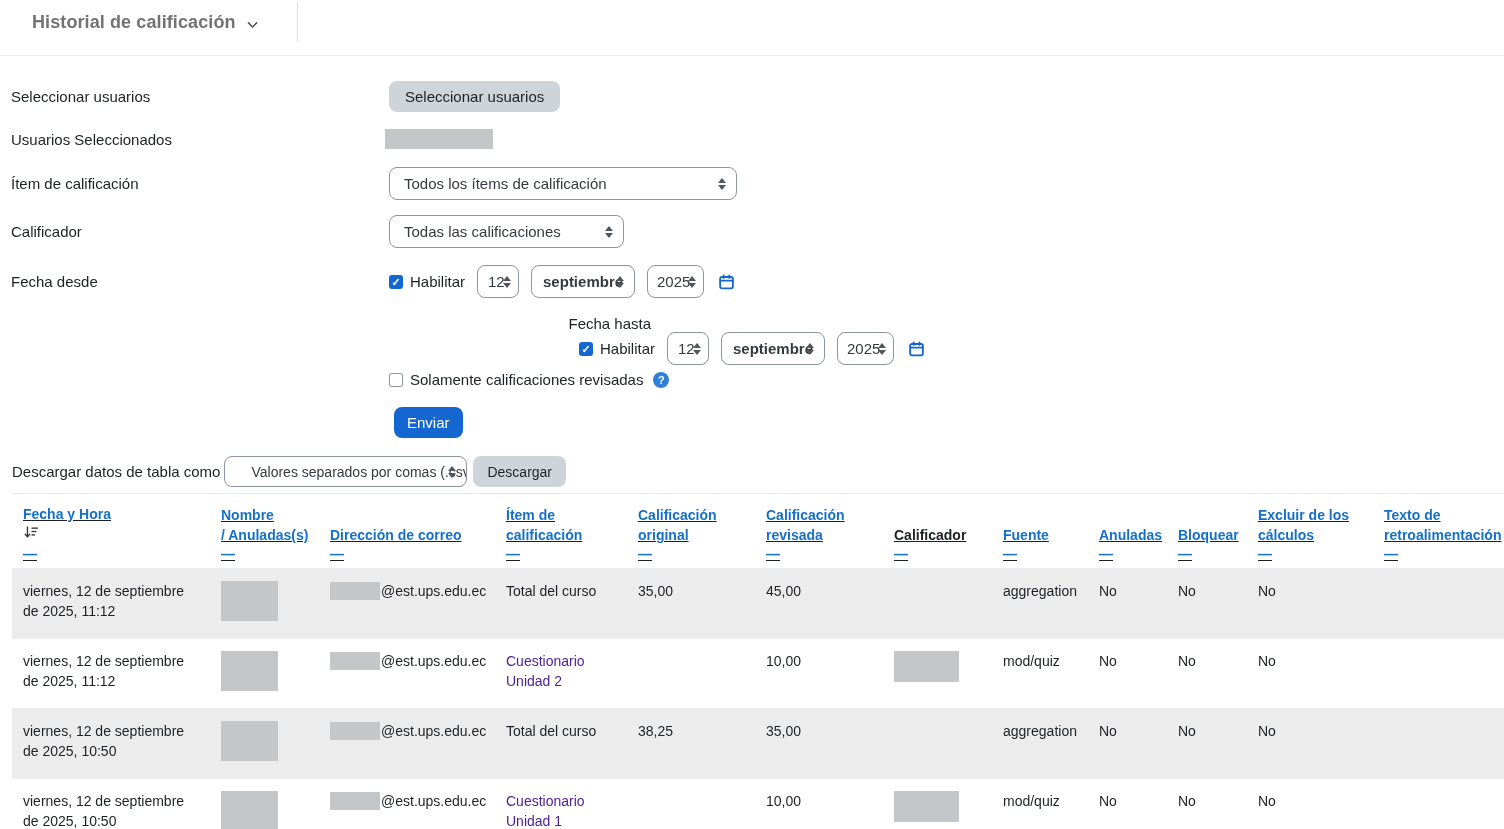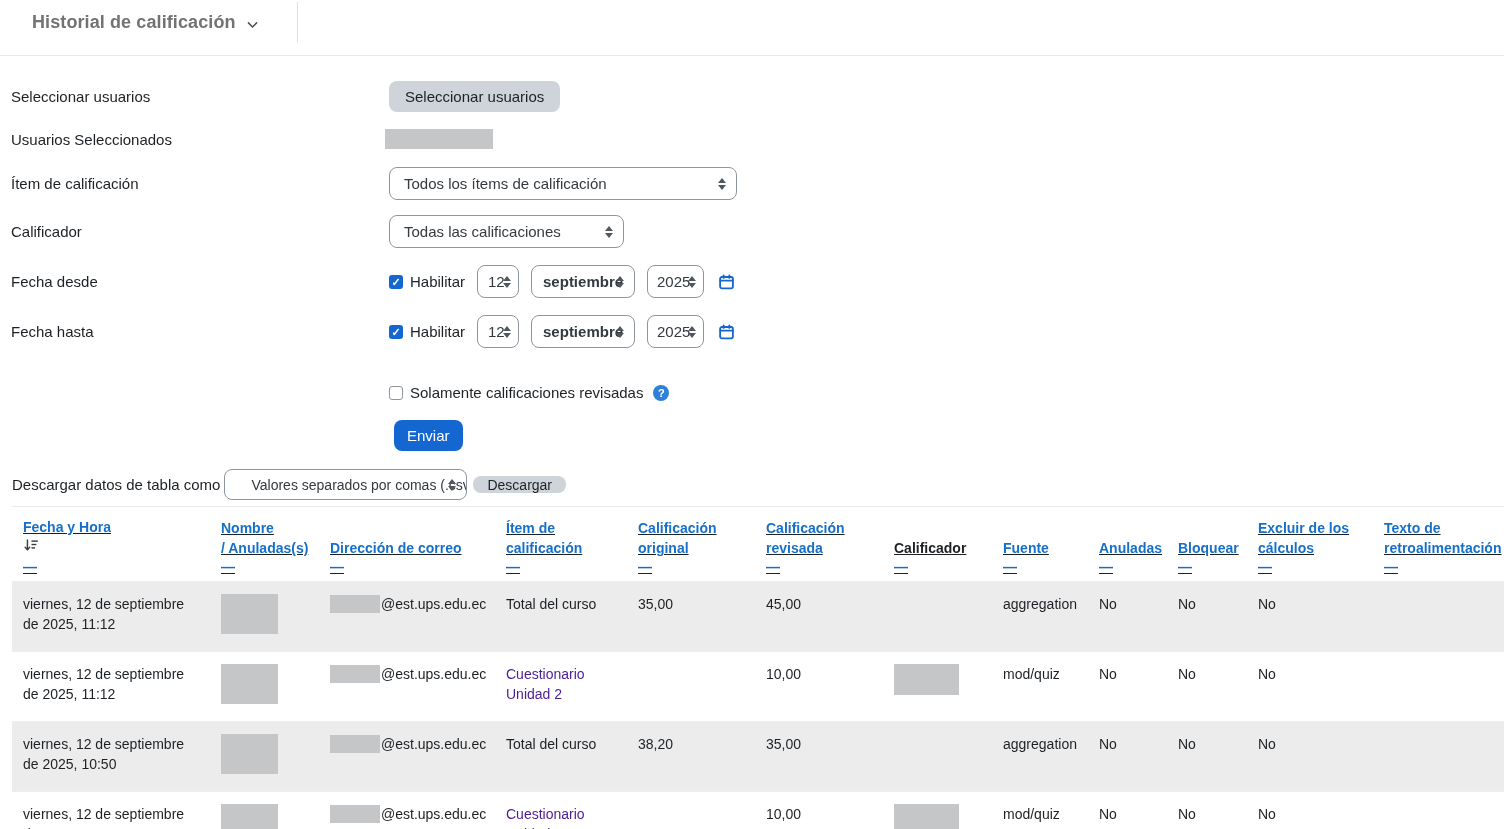--- a/index.html
+++ b/index.html
@@ -56,21 +56,21 @@
 
   .date-group { display: flex; align-items: center; }
   .date-group .sel { margin-left: 12px; }
   .cal-icon { margin-left: 14px; display: inline-flex; cursor: pointer; }
 
   .help-icon { width: 16px; height: 16px; border-radius: 50%; background: #2f80d6; color: #fff; font-size: 11px; font-weight: 700; line-height: 16px; text-align: center; margin-left: 10px; cursor: pointer; flex: none; }
 
   
   .download-row { display: flex; align-items: center; margin-top: 18px; padding-left: 12px; margin-bottom: 6px; }
   .download-label { font-size: 15px; margin-right: 4px; }
-  .download-row .btn-secondary { margin-left: 6px; font-size: 14px; height: 17px; padding: 0 14px; border-radius: 8px; }
+  .download-row .btn-secondary { margin-left: 6px; font-size: 14px; height: 31px; padding: 0 14px; border-radius: 8px; }
 
   
   table.history { border-collapse: collapse; table-layout: fixed; width: 1492px; margin-left: 12px; border-top: 1px solid #e8eaed; font-size: 14px; }
   .history th { vertical-align: bottom; text-align: left; font-weight: 700; padding: 10px 10px 6px 11px; line-height: 20px; text-decoration: underline; }
   .history th a.col-link { color: #1670c9; text-decoration: none; }
   .history th.th-plain .col-label { color: #1d2125; }
   .hide-link { display: block; color: #1670c9; text-decoration: none; margin-top: 1px; line-height: 16px; }
   .sort-icon { display: block; margin: 1px 0 0 0; }
   .history td { vertical-align: top; padding: 12px 10px 12px 11px; line-height: 20px; }
   .history tr.stripe { background: #ececec; }
@@ -150,21 +150,21 @@
         <svg width="17" height="18" viewBox="0 0 24 24" fill="none" stroke="#1467d1" stroke-width="2.6" stroke-linecap="round">
             <rect x="3" y="5" width="18" height="16" rx="2.5"></rect>
             <line x1="3.5" y1="10" x2="20.5" y2="10"></line>
             <line x1="8" y1="2.8" x2="8" y2="6.2"></line>
             <line x1="16" y1="2.8" x2="16" y2="6.2"></line>
           </svg>
       </span>
     </div>
   </div>
 
-  <div class="frow" style="margin-bottom:36px;">
+  <div class="frow" style="margin-bottom:6px;flex-direction:column;">
     <div class="flabel">Fecha hasta</div>
     <div class="fcontrol date-group">
       <span class="checkbox checked">✓</span>
       <span class="cb-label">Habilitar</span>
       <div class="sel sel-day">
         <span class="sel-text">12</span>
         <span class="caret"></span>
       </div>
       <div class="sel sel-month">
         <span class="sel-text">septiembre</span>
@@ -316,21 +316,21 @@
       <td>No</td>
       <td>No</td>
       <td>No</td>
       <td></td>
     </tr>
     <tr class="stripe">
       <td>viernes, 12 de septiembre de 2025, 10:50</td>
       <td><span class="redact redact-name"></span></td>
       <td class="email-cell"><span class="redact redact-email"></span><span>@est.ups.edu.ec</span></td>
       <td>Total del curso</td>
-      <td>38,20</td>
+      <td>38,25</td>
       <td>35,00</td>
       <td></td>
       <td>aggregation</td>
       <td>No</td>
       <td>No</td>
       <td>No</td>
       <td></td>
     </tr>
     <tr>
       <td>viernes, 12 de septiembre de 2025, 10:50</td>

